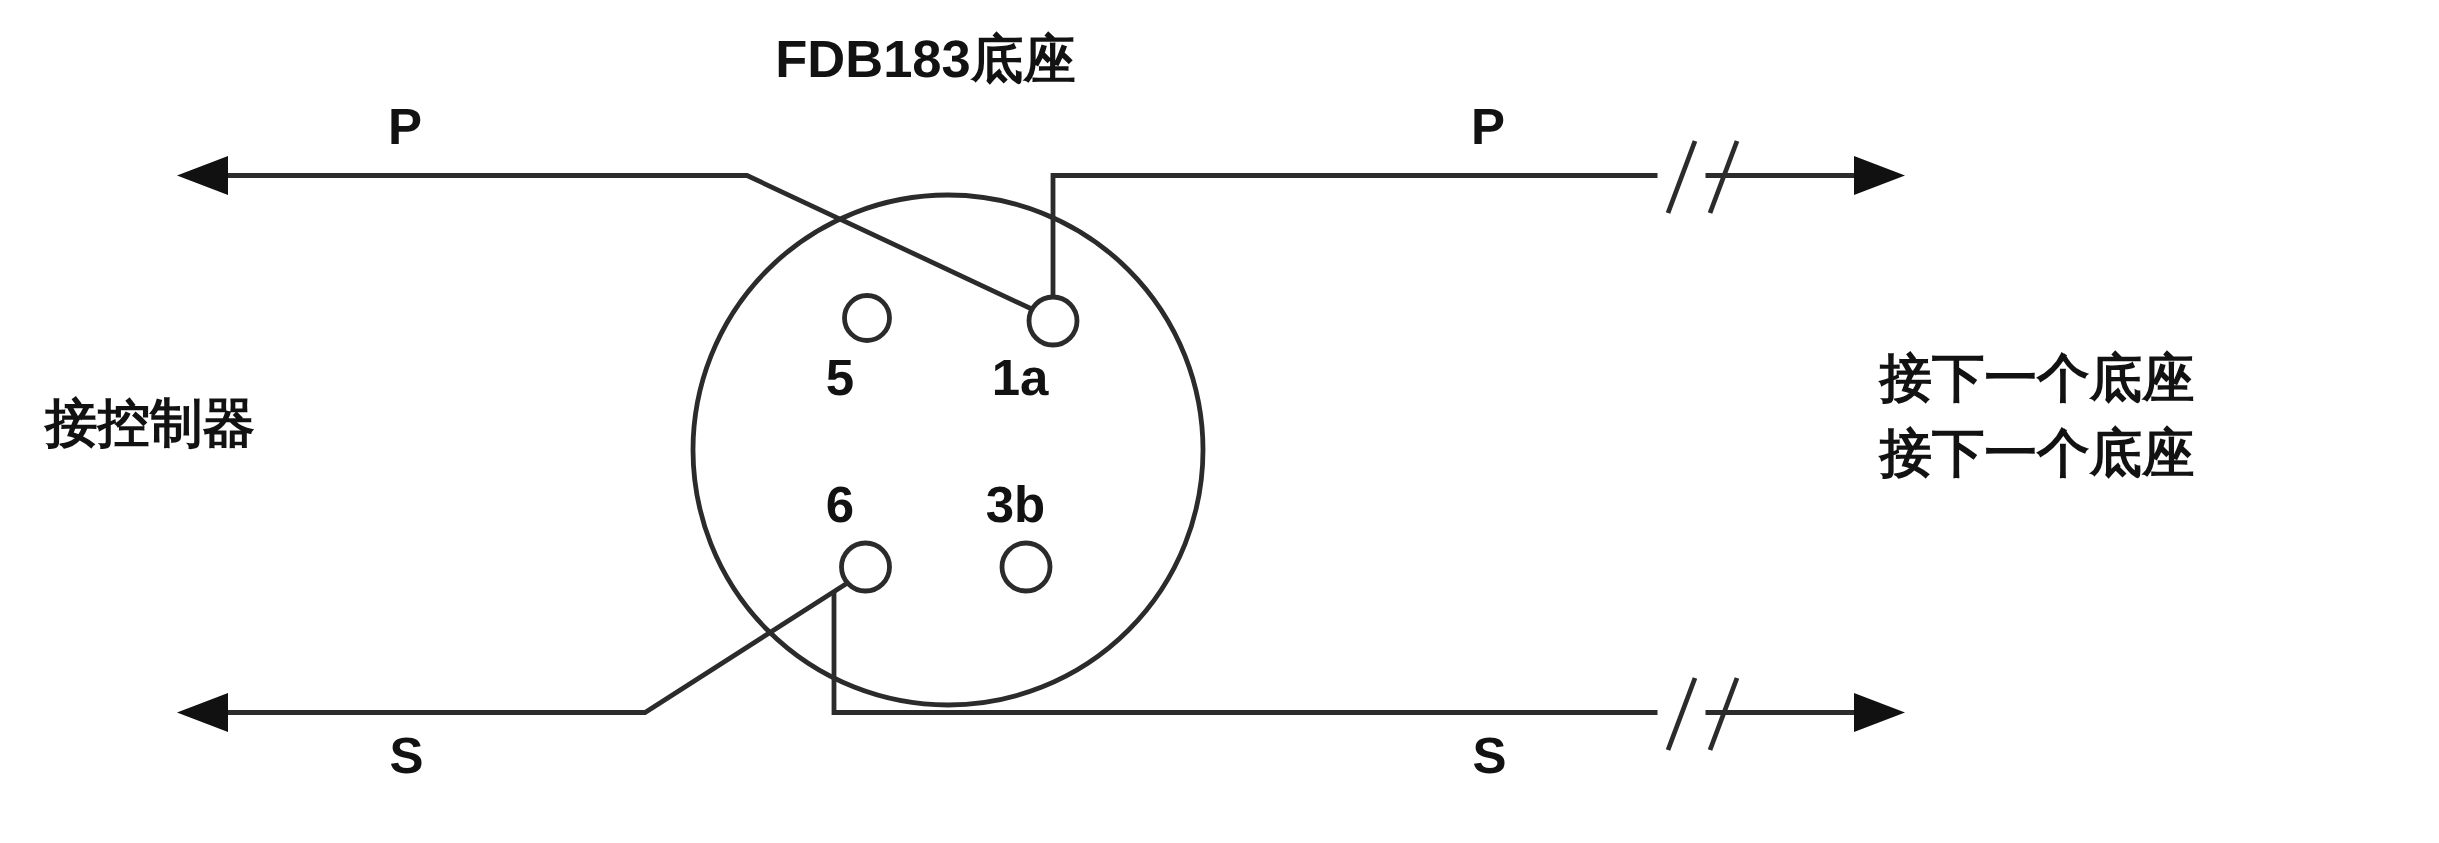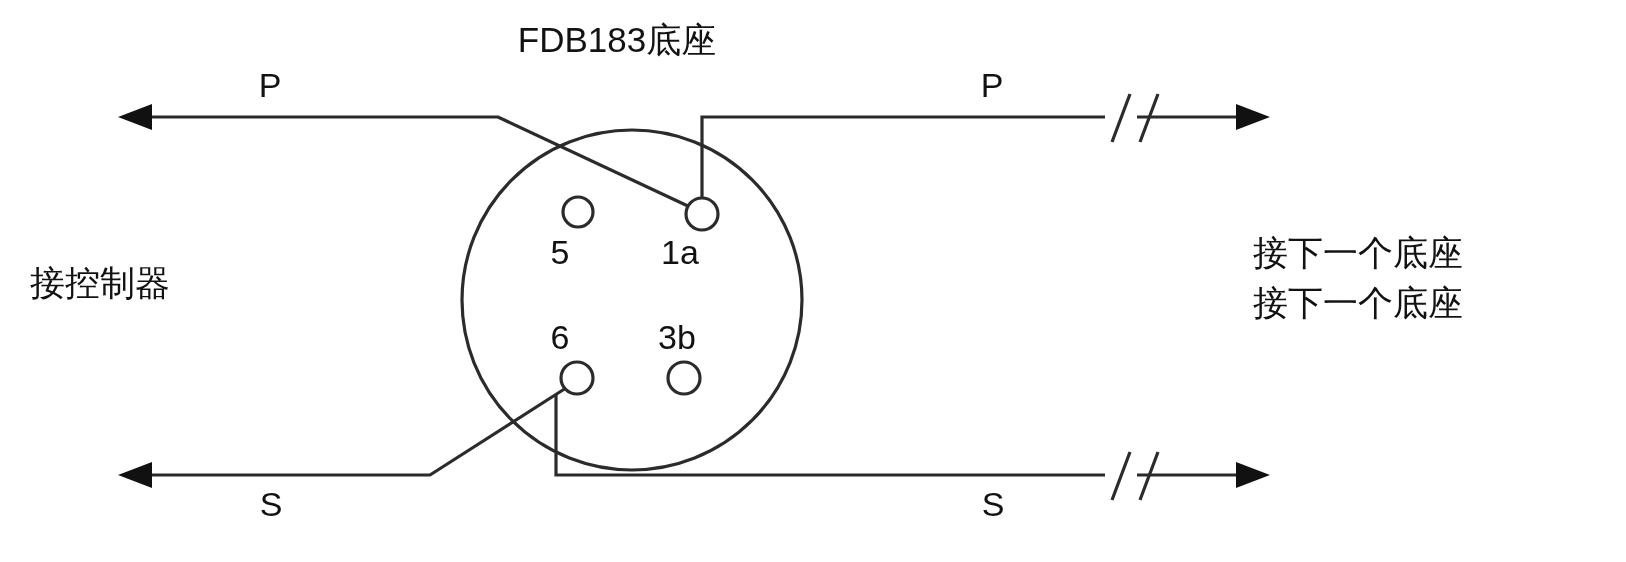--- a/index.html
+++ b/index.html
@@ -11,20 +11,21 @@
     width: 1626px;
     height: 562px;
     font-family: "Liberation Sans", "DejaVu Sans", sans-serif;
     overflow: hidden;
   }
   #diagram-root {
     position: relative;
     width: 1626px;
     height: 562px;
     background: #ffffff;
+    font-weight: bold;
   }
   svg.wiring {
     position: absolute;
     left: 0;
     top: 0;
     width: 1626px;
     height: 562px;
     display: block;
   }
   .wire {

